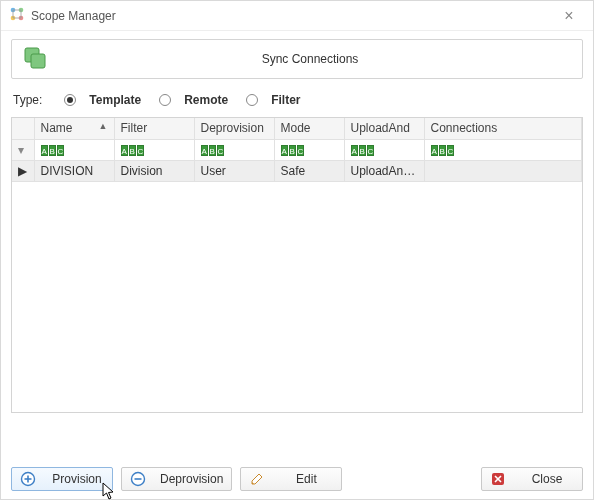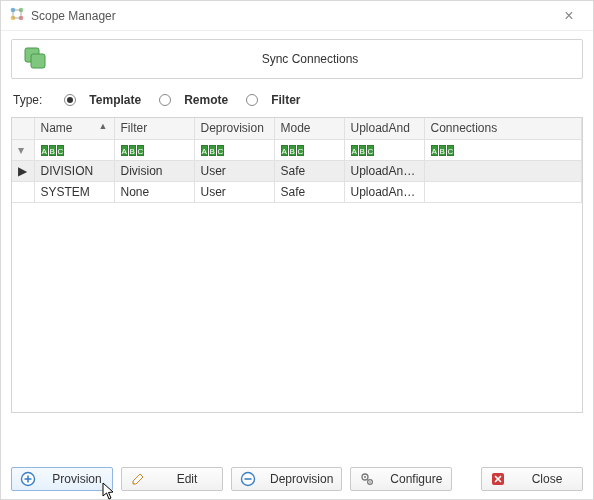--- a/index.html
+++ b/index.html
@@ -315,69 +315,51 @@
         <tbody id="grid-body">
         <tr class="row-sel">
               <td class="row-caret">▶</td>
               <td>DIVISION</td>
               <td>Division</td>
               <td>User</td>
               <td>Safe</td>
               <td>UploadAnd...</td>
               <td></td>
             </tr>
-            <tr>
-              <td class="row-caret"></td>
-              <td>SYSTEM</td>
-              <td>None</td>
-              <td>User</td>
-              <td>Safe</td>
-              <td>UploadAnd...</td>
-              <td></td>
-            </tr>
           </tbody>
       </table>
       <div class="grid-body"></div>
     </div>
 
   </div>
 
   <div class="footer">
     <div class="btn provision">
       <svg width="16" height="16" viewBox="0 0 16 16">
         <circle cx="8" cy="8" r="6.5" fill="#fff" stroke="#3d7fc6" stroke-width="1.4"></circle>
         <line x1="8" y1="4.5" x2="8" y2="11.5" stroke="#3d7fc6" stroke-width="1.6"></line>
         <line x1="4.5" y1="8" x2="11.5" y2="8" stroke="#3d7fc6" stroke-width="1.6"></line>
       </svg>
       <span class="blabel">Provision</span>
     </div>
     <div class="btn">
       <svg width="16" height="16" viewBox="0 0 16 16">
+        <circle cx="8" cy="8" r="6.5" fill="#fff" stroke="#3d7fc6" stroke-width="1.4"></circle>
+        <line x1="4.5" y1="8" x2="11.5" y2="8" stroke="#3d7fc6" stroke-width="1.6"></line>
+      </svg>
+      <span class="blabel">Deprovision</span>
+    </div>
+    <div class="btn">
+      <svg width="16" height="16" viewBox="0 0 16 16">
         <path d="M3 13 L3 10 L10 3 L13 6 L6 13 Z" fill="#fff" stroke="#c98a2e" stroke-width="1"></path>
         <path d="M10 3 L13 6" stroke="#c98a2e" stroke-width="1"></path>
         <path d="M3 13 L5 13 L3 11 Z" fill="#c98a2e"></path>
       </svg>
       <span class="blabel">Edit</span>
     </div>
-    <div class="btn">
-      <svg width="16" height="16" viewBox="0 0 16 16">
-        <circle cx="8" cy="8" r="6.5" fill="#fff" stroke="#3d7fc6" stroke-width="1.4"></circle>
-        <line x1="4.5" y1="8" x2="11.5" y2="8" stroke="#3d7fc6" stroke-width="1.6"></line>
-      </svg>
-      <span class="blabel">Deprovision</span>
-    </div>
-    <div class="btn">
-      <svg width="16" height="16" viewBox="0 0 16 16">
-        <circle cx="6" cy="6" r="3" fill="none" stroke="#777" stroke-width="1.3"></circle>
-        <circle cx="6" cy="6" r="1" fill="#777"></circle>
-        <circle cx="11" cy="11" r="2.4" fill="none" stroke="#777" stroke-width="1.2"></circle>
-        <circle cx="11" cy="11" r="0.8" fill="#777"></circle>
-      </svg>
-      <span class="blabel">Configure</span>
-    </div>
     <div class="spacer"></div>
     <div class="btn">
       <svg width="16" height="16" viewBox="0 0 16 16">
         <rect x="2" y="2" width="12" height="12" rx="2" fill="#cc3b3b"></rect>
         <line x1="5" y1="5" x2="11" y2="11" stroke="#fff" stroke-width="1.6"></line>
         <line x1="11" y1="5" x2="5" y2="11" stroke="#fff" stroke-width="1.6"></line>
       </svg>
       <span class="blabel">Close</span>
     </div>
   </div>

